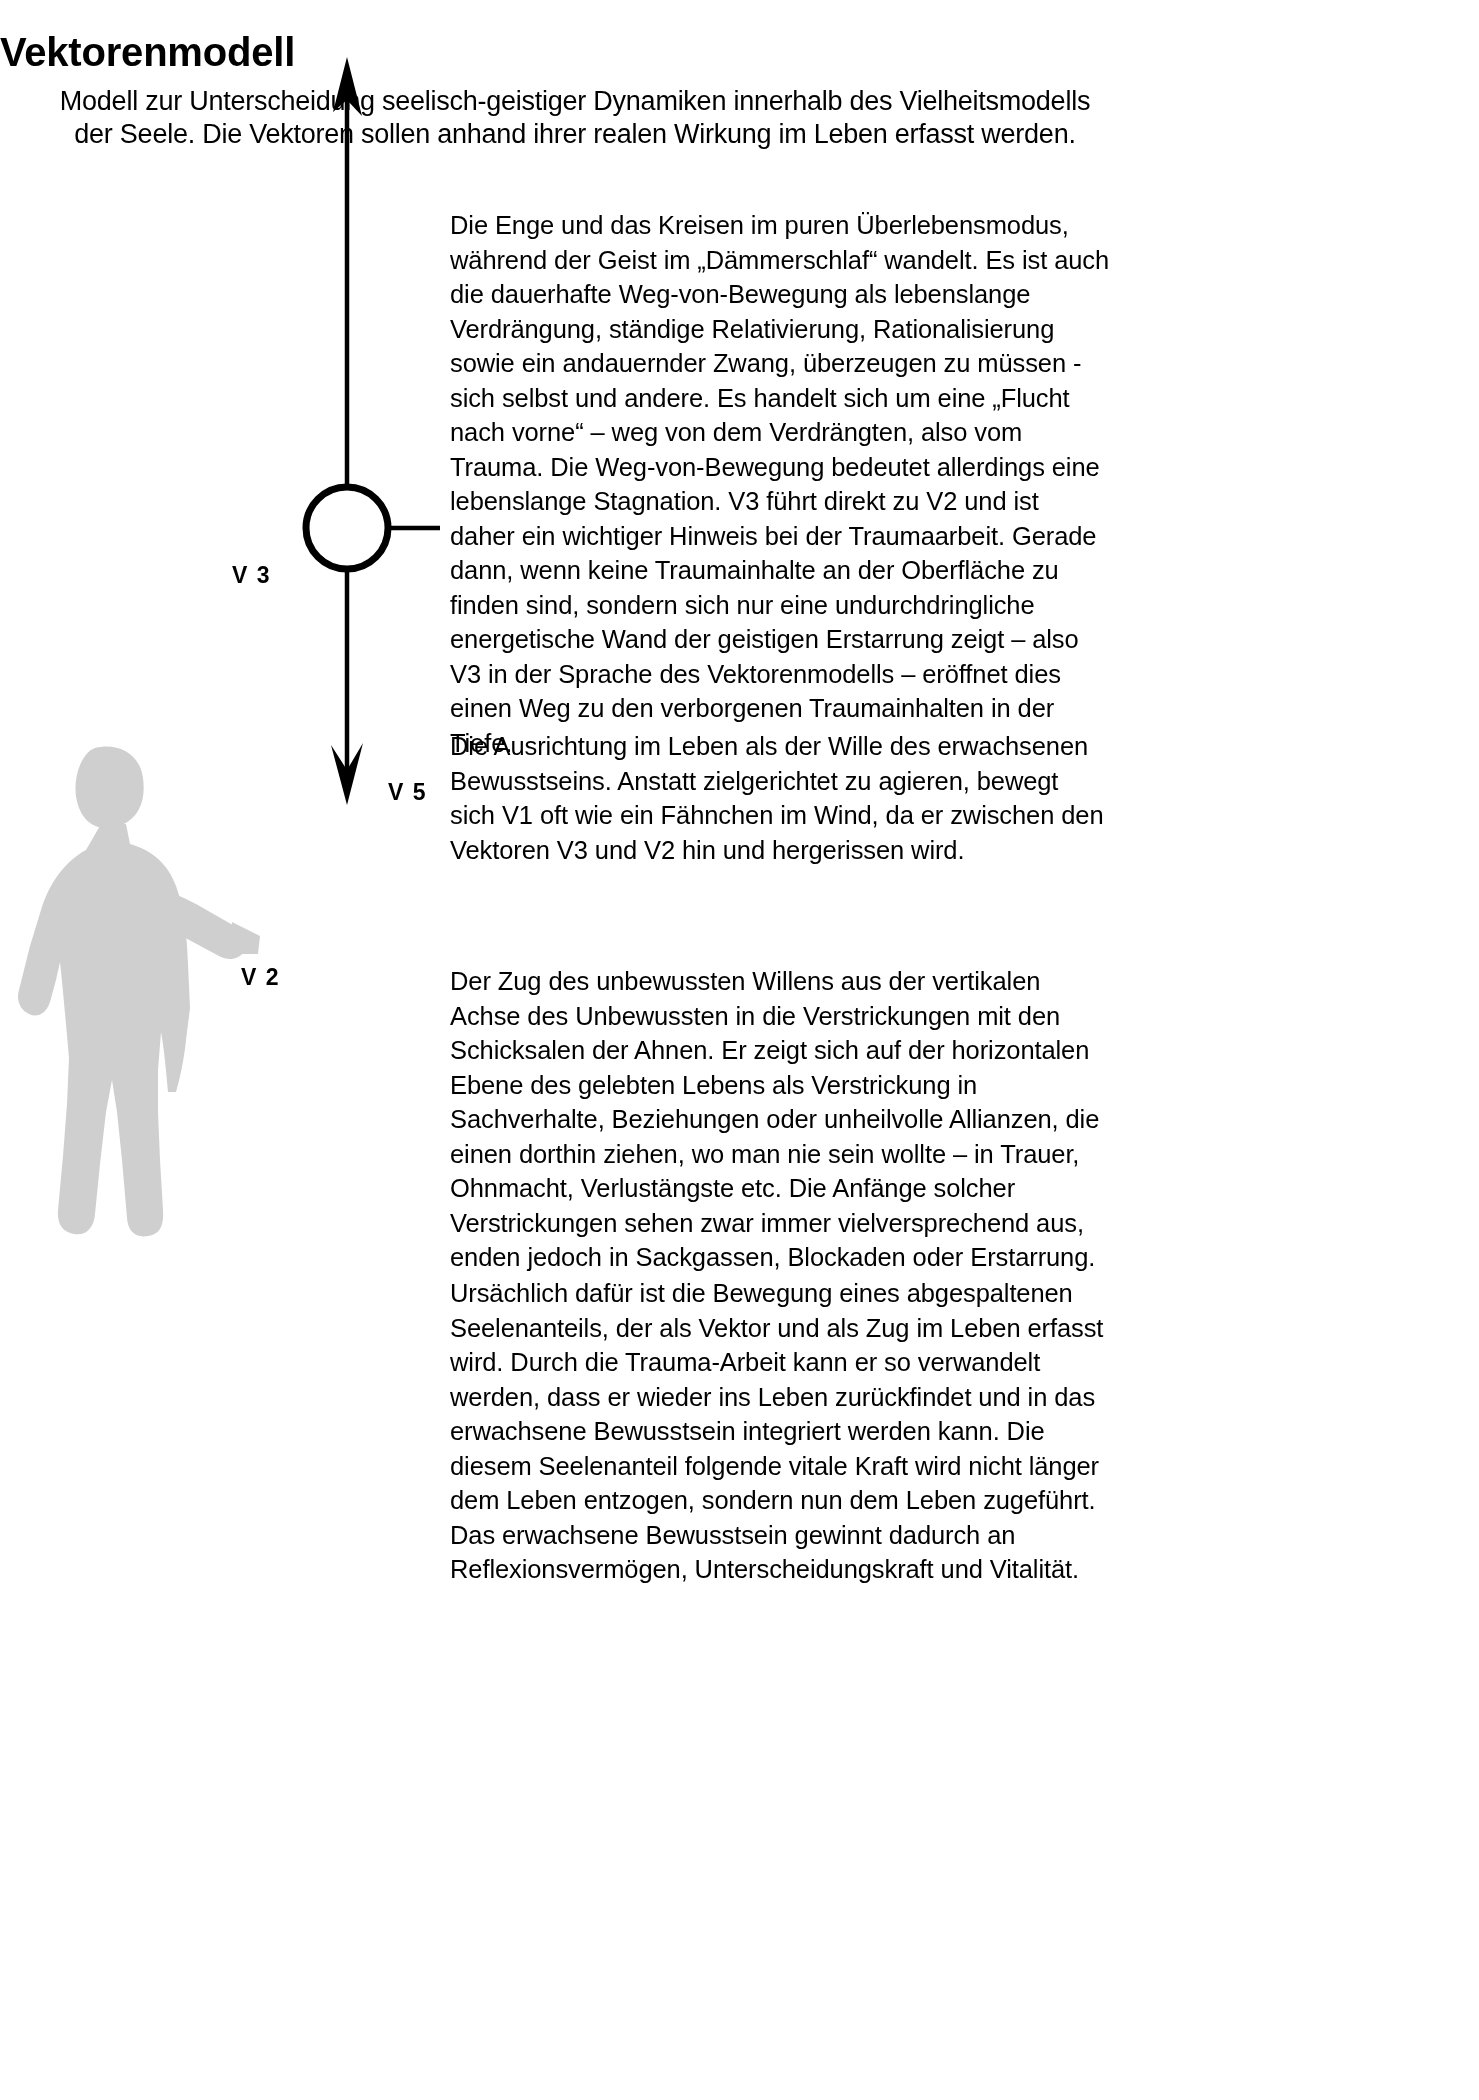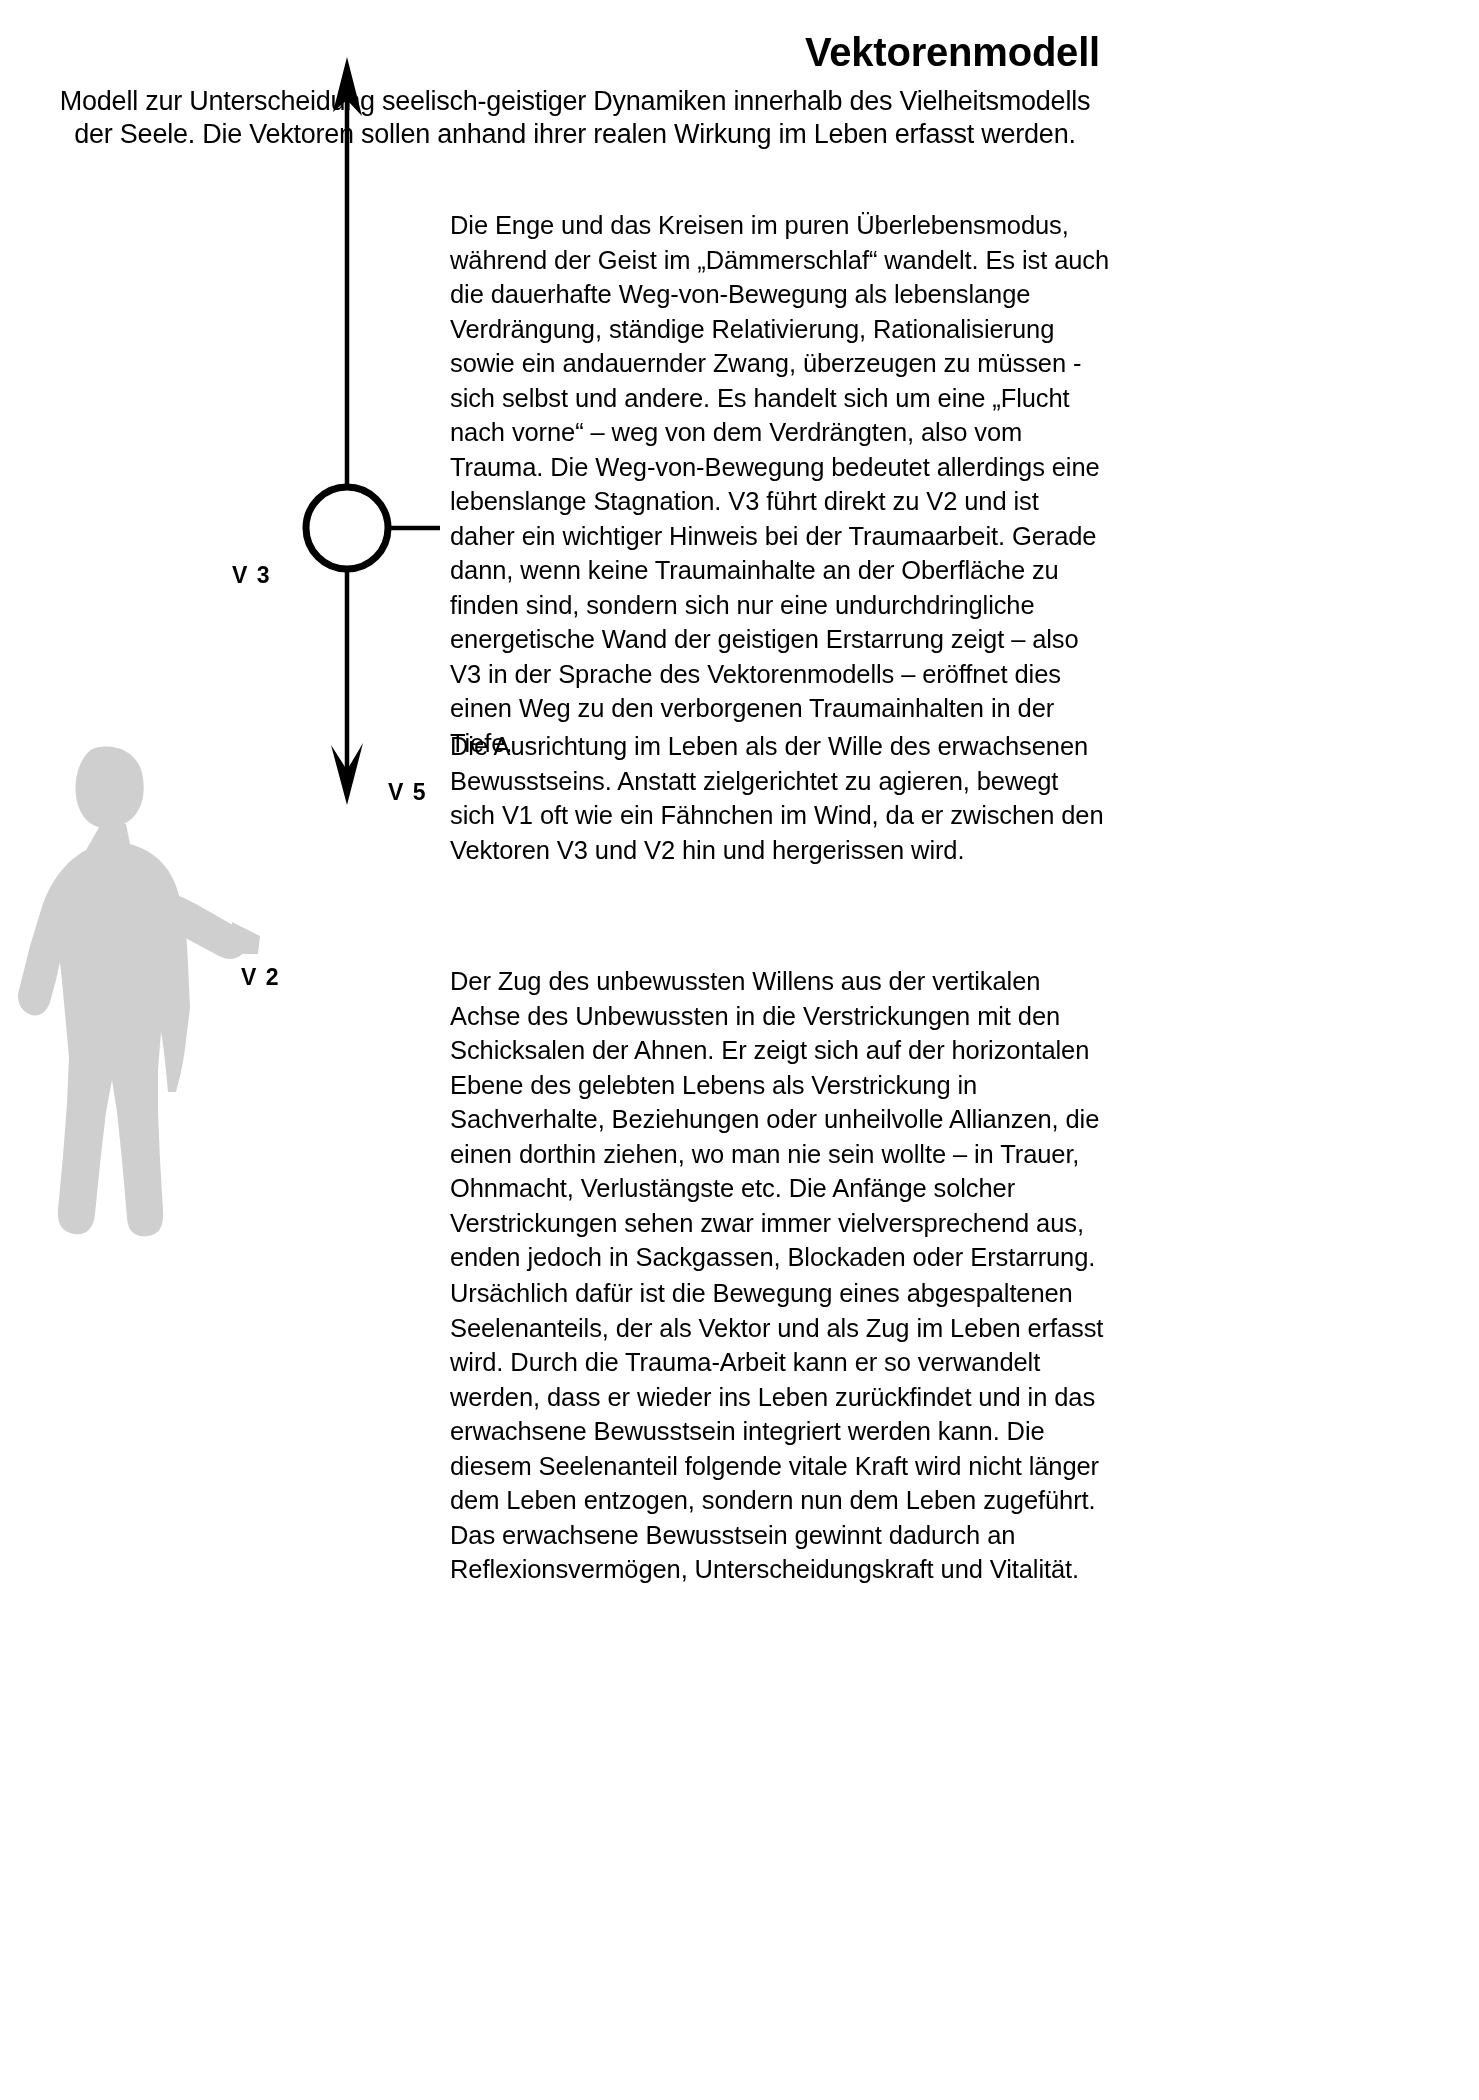--- a/index.html
+++ b/index.html
@@ -17,21 +17,21 @@
     color: #000000;
     -webkit-font-smoothing: antialiased;
   }
 
   
   .page-title {
     position: absolute;
     top: 2px;
     left: 0;
     width: 1100px;
-    text-align: right;
+    text-align: left;
     font-size: 40px;
     font-weight: bold;
     letter-spacing: -0.2px;
     line-height: 46px;
   }
   .page-subtitle {
     position: absolute;
     top: 58px;
     left: 55px;
     width: 1040px;

